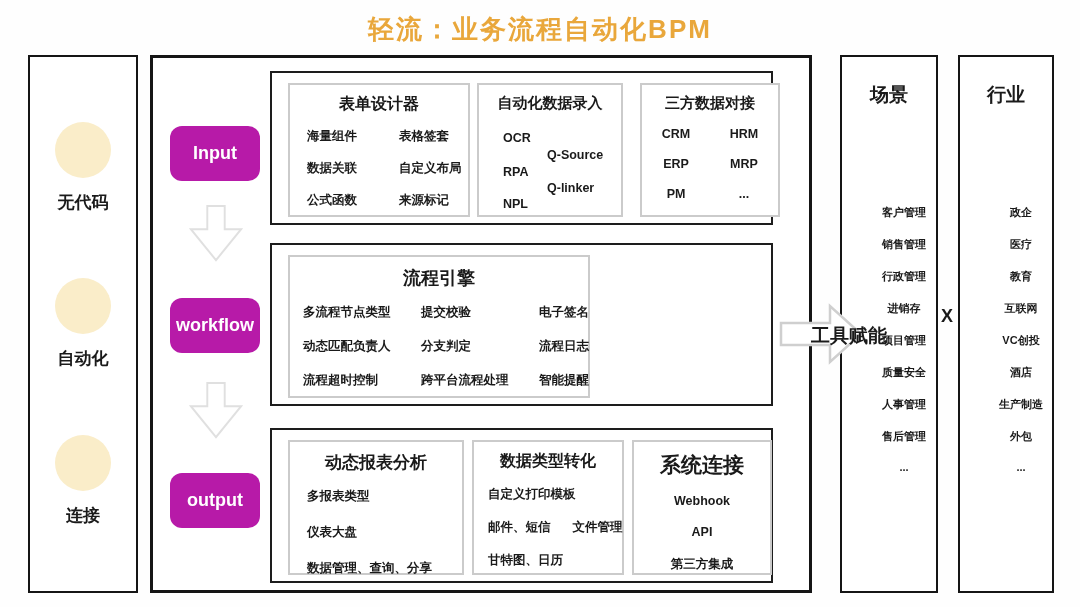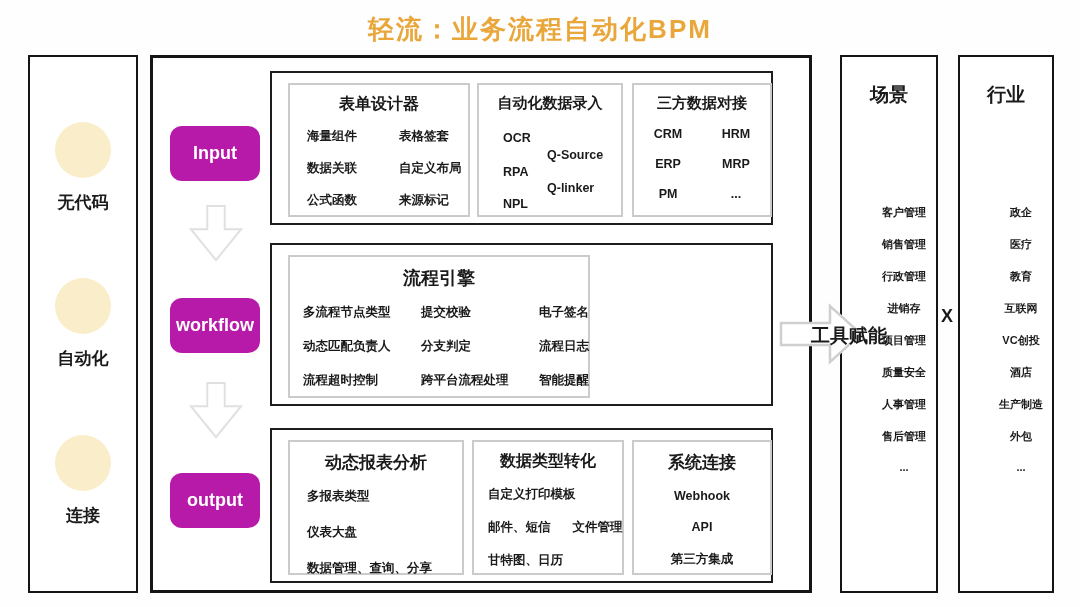--- a/index.html
+++ b/index.html
@@ -102,21 +102,21 @@
 
       <div class="ibox" style="left:205px;width:146px;height:134px;">
         <div class="ibox-title" style="font-size:15px;">自动化数据录入</div>
         <span class="item abs" style="left:24px;top:46px;">OCR</span>
         <span class="item abs" style="left:24px;top:80px;">RPA</span>
         <span class="item abs" style="left:24px;top:112px;">NPL</span>
         <span class="item abs" style="left:68px;top:63px;">Q-Source</span>
         <span class="item abs" style="left:68px;top:96px;">Q-linker</span>
       </div>
 
-      <div class="ibox" style="left:360px;width:140px;height:134px;">
+      <div class="ibox" style="left:368px;width:140px;height:134px;">
         <div class="ibox-title" style="font-size:15px;">三方数据对接</div>
         <div class="tp-grid">
           <span class="item">CRM</span>
           <span class="item">HRM</span>
           <span class="item">ERP</span>
           <span class="item">MRP</span>
           <span class="item">PM</span>
           <span class="item">...</span>
         </div>
       </div>
@@ -156,21 +156,21 @@
           <span class="item">自定义打印模板</span>
           <span class="dt-row">
             <span class="item">邮件、短信</span>
             <span class="item">文件管理</span>
           </span>
           <span class="item">甘特图、日历</span>
         </div>
       </div>
 
       <div class="ibox" style="left:360px;width:140px;height:135px;">
-        <div class="ibox-title" style="font-size:17px;">系统连接</div>
+        <div class="ibox-title" style="font-size:21px;">系统连接</div>
         <div class="stack-center">
           <span class="item">Webhook</span>
           <span class="item">API</span>
           <span class="item">第三方集成</span>
         </div>
       </div>
     </div>
   </div>
 
   <svg class="tool-arrow" viewBox="0 0 84 64">

